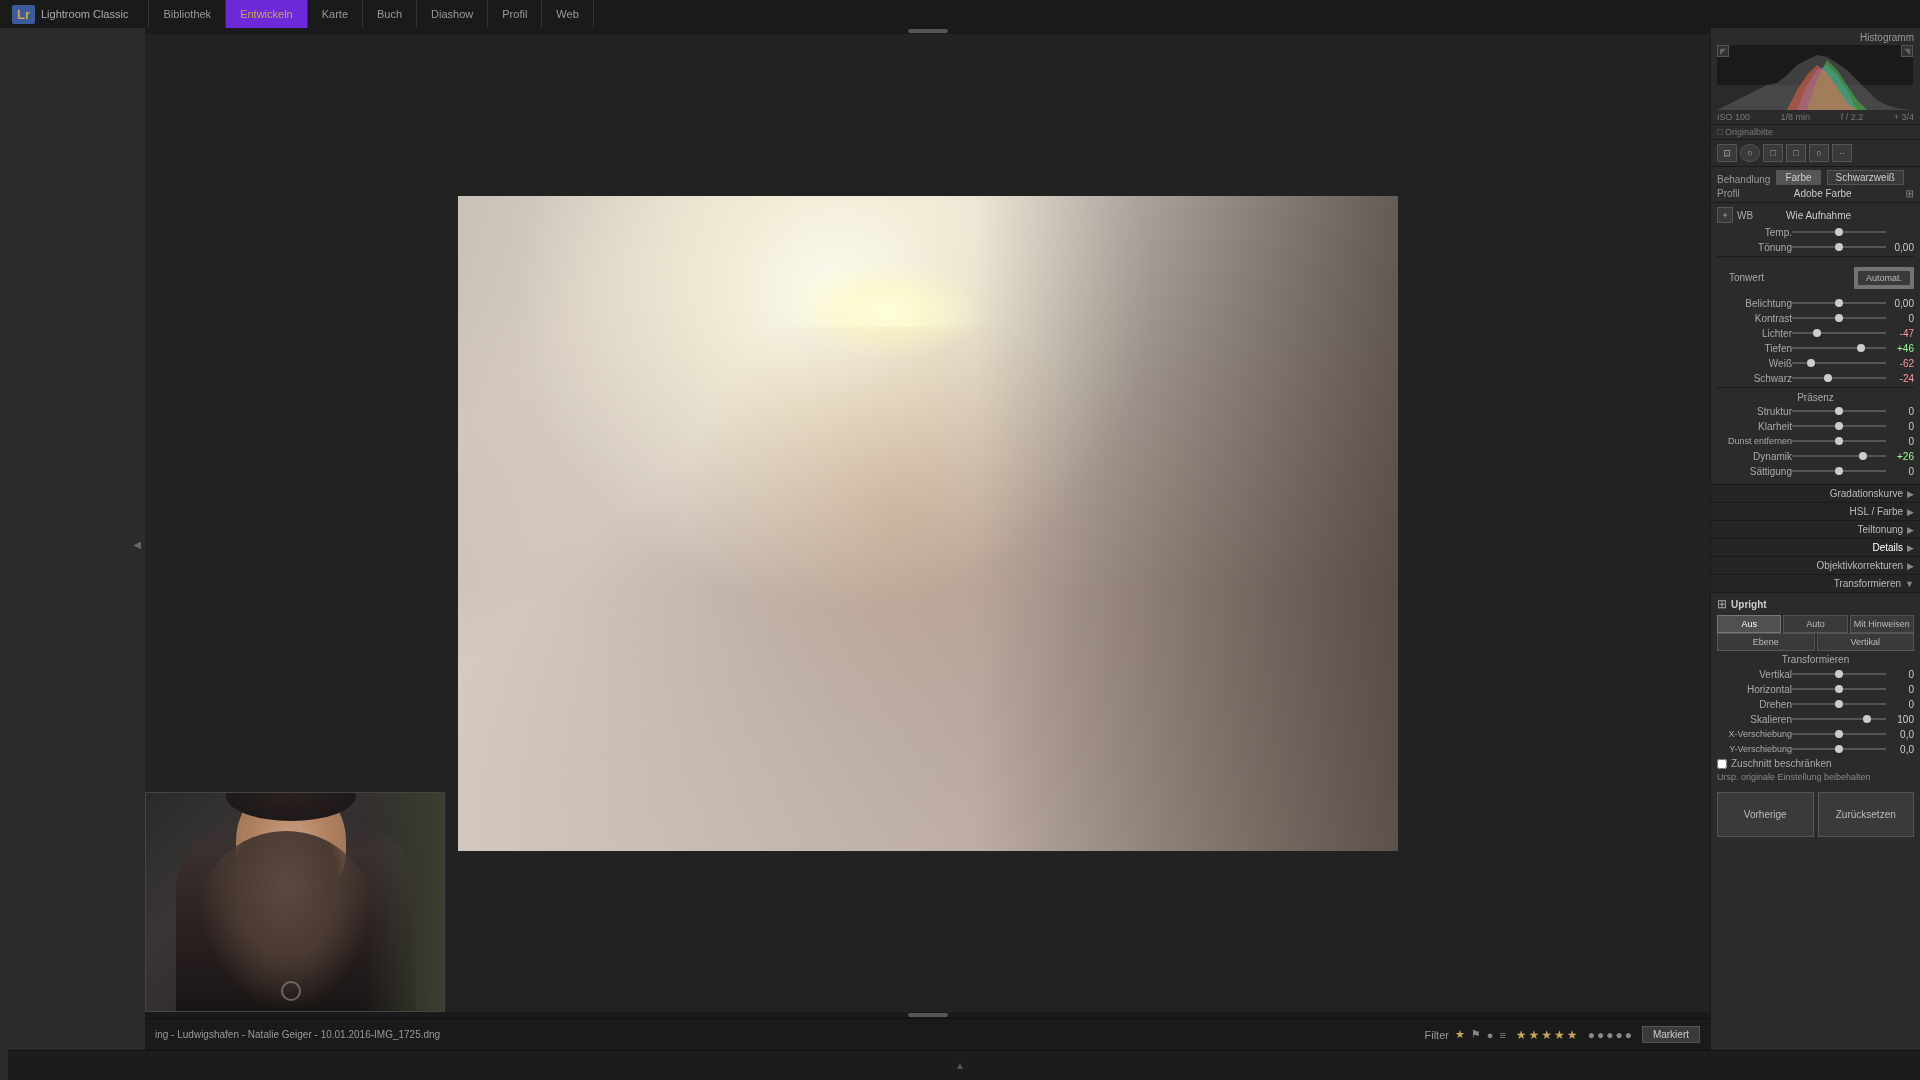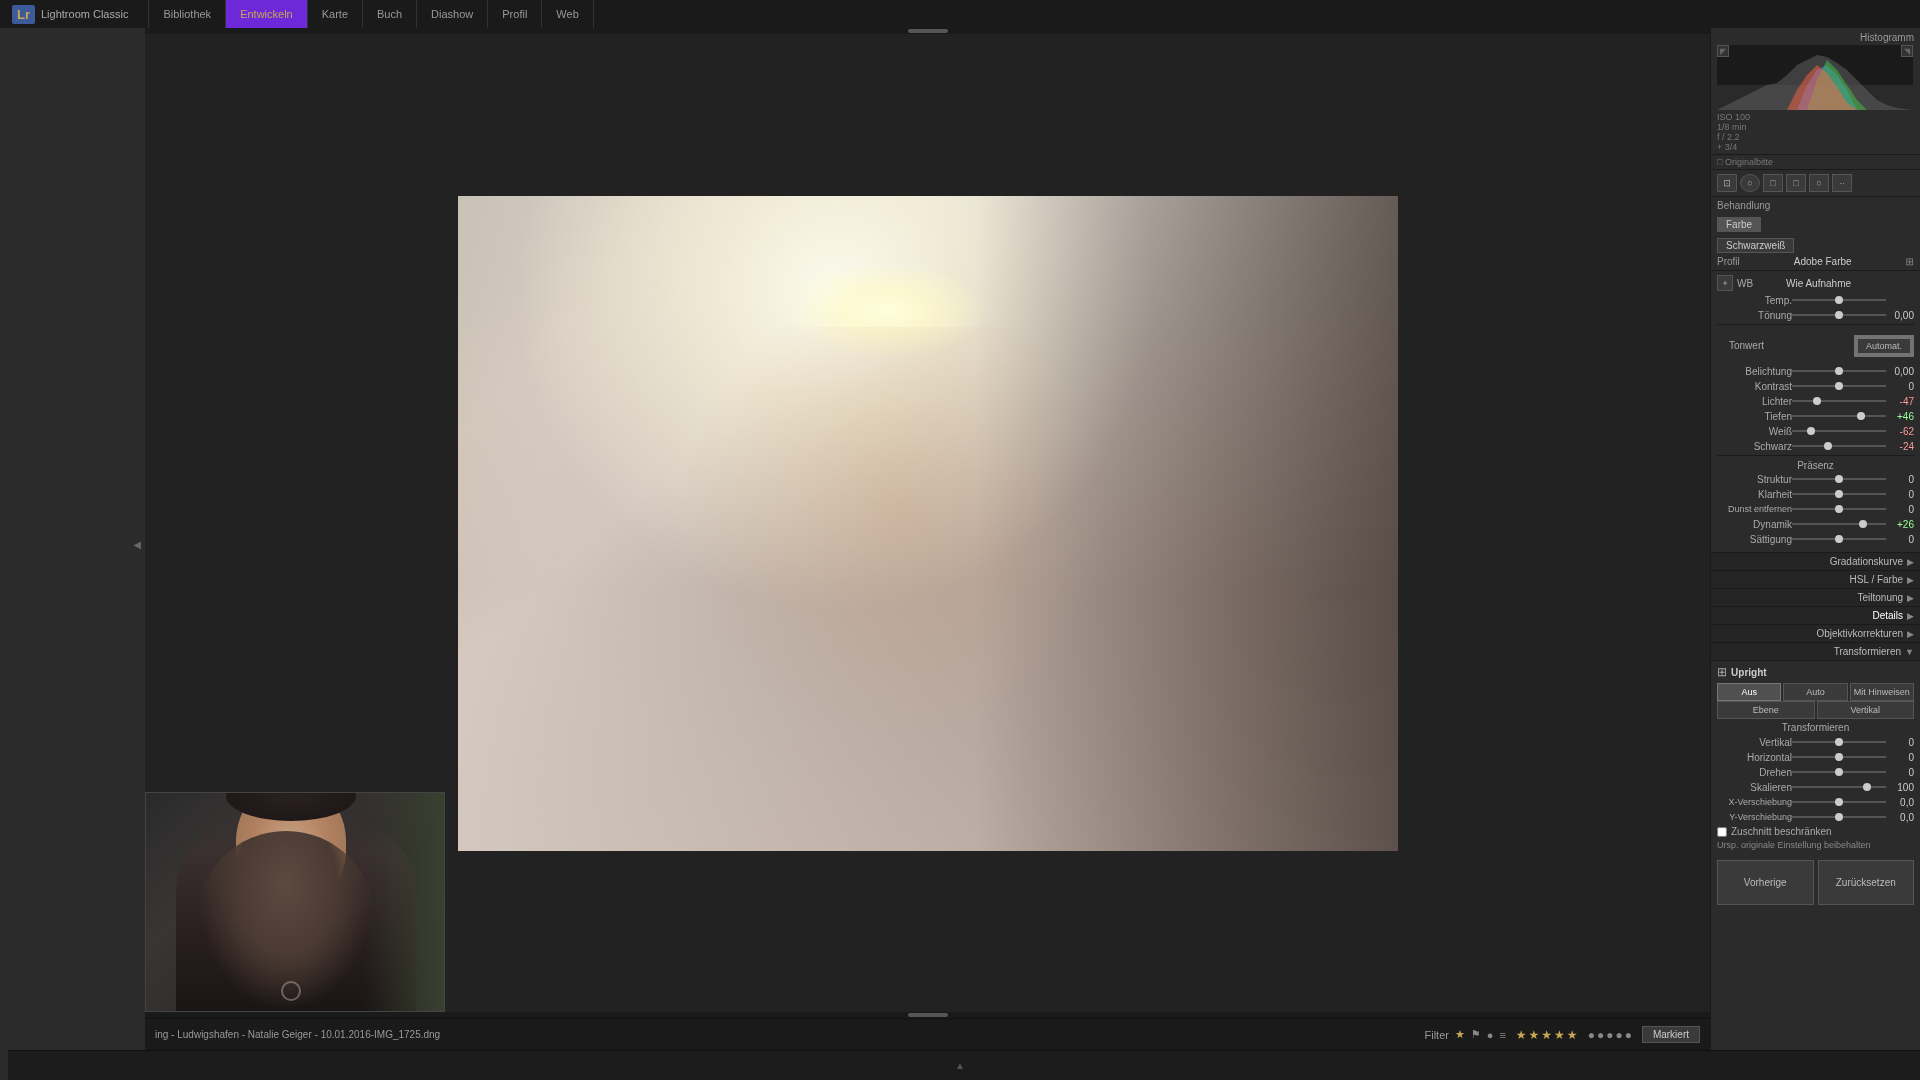--- a/index.html
+++ b/index.html
@@ -236,42 +236,40 @@
       position: relative;
       overflow: hidden;
     }
 
     .histogram-info {
       display: flex;
       justify-content: space-between;
       color: #777;
       font-size: 9px;
       margin-top: 2px;
-      flex-direction: column;
     }
 
     .tool-icon {
       width: 20px;
       height: 18px;
       background: #3a3a3a;
       border: 1px solid #555;
       display: flex;
       align-items: center;
       justify-content: center;
       cursor: pointer;
       font-size: 9px;
       color: #aaa;
     }
 
     .behandlung-row {
       display: flex;
-      align-items: flex-start;
+      align-items: flex-end;
       gap: 6px;
       margin-bottom: 3px;
-      flex-direction: column;
     }
 
     .behandlung-label { color: #999; font-size: 10px; }
     .farbe-btn, .sw-btn {
       background: #3a3a3a;
       border: 1px solid #555;
       color: #ccc;
       padding: 1px 8px;
       font-size: 10px;
       cursor: pointer;

